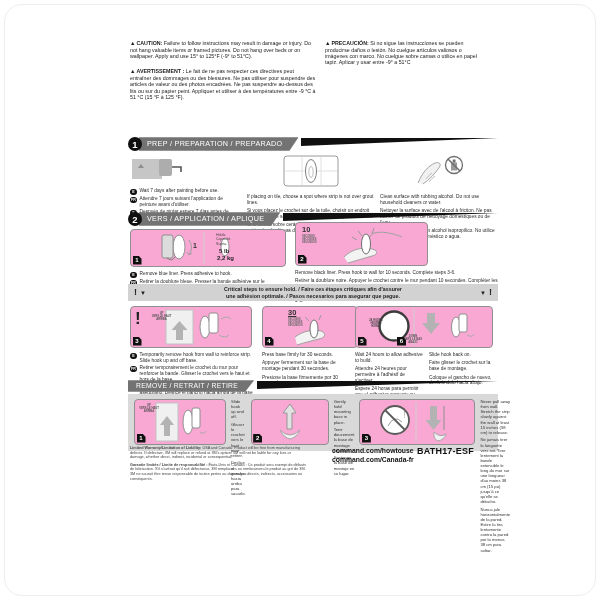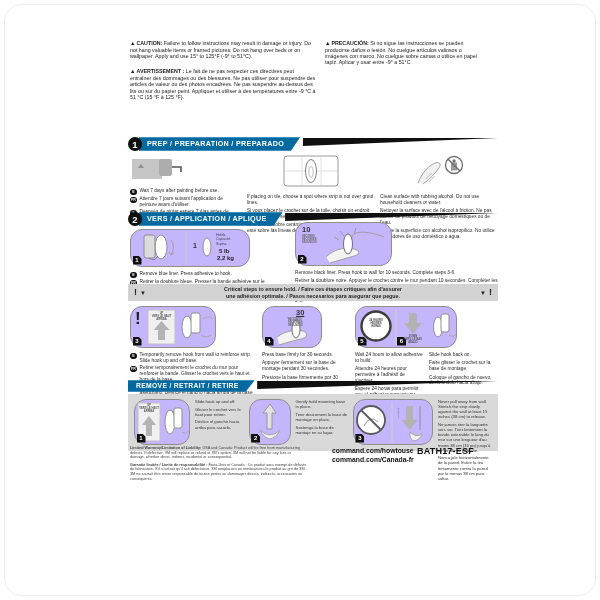--- a/index.html
+++ b/index.html
@@ -9,31 +9,31 @@
 
   
   .p{font-size:4.8px;line-height:1.22;color:#2a2a2a;margin:0 0 2.5px 0;}
   .warn{font-size:5.3px;line-height:1.2;margin:0;}
   .warn b{font-weight:bold;}
   .tri{font-size:5.5px;margin-right:1px;}
 
   
   .sec-head{position:absolute;left:6px;right:6px;display:flex;align-items:center;height:14px;}
   .sec-num{width:14px;height:14px;border-radius:50%;background:#101010;color:#fff;font-weight:bold;font-size:9.5px;display:flex;align-items:center;justify-content:center;flex:0 0 auto;z-index:2;}
-  .sec-banner{margin-left:-3px;background:#0369a1;color:#fff;font-weight:bold;font-size:7.2px;letter-spacing:.3px;padding:2px 16px 2.5px 8px;clip-path:polygon(0 0,100% 0,calc(100% - 9px) 100%,0 100%);white-space:nowrap;}
+  .sec-banner{margin-left:-3px;background:#737373;color:#fff;font-weight:normal;font-size:7.2px;letter-spacing:.3px;padding:2px 16px 2.5px 8px;clip-path:polygon(0 0,100% 0,calc(100% - 9px) 100%,0 100%);white-space:nowrap;}
   .banner-tail{height:8px;background:#101010;clip-path:polygon(0 0,100% 0,0 100%);flex:1;margin-left:2.5px;align-self:flex-start;margin-top:1px;}
 
   
   .bullets{display:flex;flex-direction:column;gap:1.5px;}
   .bullet{display:flex;gap:2.5px;}
   .lang{flex:0 0 auto;min-width:6px;height:6px;padding:0 .5px;border-radius:4px;background:#101010;color:#fff;font-size:3.6px;font-weight:bold;display:flex;align-items:center;justify-content:center;margin-top:.5px;}
   .bullet .p{margin:0;}
 
   
-  .box{position:relative;background:#c4b5fd;border:1px solid #8f8f8f;border-radius:12px;}
+  .box{position:relative;background:#f9a8d4;border:1px solid #8f8f8f;border-radius:4px;padding-left:36px;}
   .flag{position:absolute;left:1.5px;bottom:1.5px;width:9px;height:9px;background:#101010;color:#fff;font-size:6px;font-weight:bold;display:flex;align-items:center;justify-content:center;clip-path:polygon(0 0,65% 0,100% 35%,100% 100%,0 100%);}
   .art{position:absolute;inset:0;width:100%;height:100%;}
   .lbl{position:absolute;font-size:2.7px;line-height:1.15;color:#555;text-align:center;font-weight:bold;}
   .timer-num{position:absolute;font-size:7.5px;font-weight:bold;color:#333;line-height:1;}
   .timer-units{position:absolute;font-size:2.6px;line-height:1.2;color:#666;font-weight:bold;}
   .excl-big{position:absolute;left:4px;top:3px;font-size:17px;font-weight:bold;color:#222;line-height:1;}
 
   
   .crit{position:absolute;left:6px;right:6px;background:#d2d2d2;display:flex;align-items:center;padding:2px 6px;}
   .crit-center{flex:1;text-align:center;font-size:5.3px;font-weight:bold;line-height:1.25;color:#222;}
@@ -237,21 +237,21 @@
     </div>
   </div>
 
   <div style="position:absolute;left:140px;top:280px;width:88px;">
     <div class="box" style="width:58px;height:40px;">
       <svg class="art" viewBox="0 0 58 40">
         <path d="M14 30 C22 24 32 22 40 24 C46 26 44 31 38 32 C30 34 22 36 16 38" fill="#f3f3f3" stroke="#a0a0a0"></path>
         <ellipse cx="33" cy="22" rx="4" ry="9" fill="#fff" stroke="#6f6f6f"></ellipse>
         <path d="M24 10 l4 4 M40 8 l-2 5" stroke="#9a9a9a" fill="none"></path>
       </svg>
-      <div class="timer-num" style="left:33px;top:2px;text-decoration:underline;">30</div>
+      <div class="timer-num" style="left:25px;top:2px;text-decoration:underline;">30</div>
       <div class="timer-units" style="left:25px;top:11px;">
         <div>SECONDS</div>
         <div>SECONDES</div>
         <div>SEGUNDOS</div>
       </div>
       <div class="flag">4</div>
     </div>
     <p class="p" style="margin-top:4px;">Press base firmly for 30 seconds.</p>
     <p class="p">Appuyer fermement sur la base de montage pendant 30 secondes.</p>
     <p class="p">Presione la base firmemente por 30 segundos.</p>

